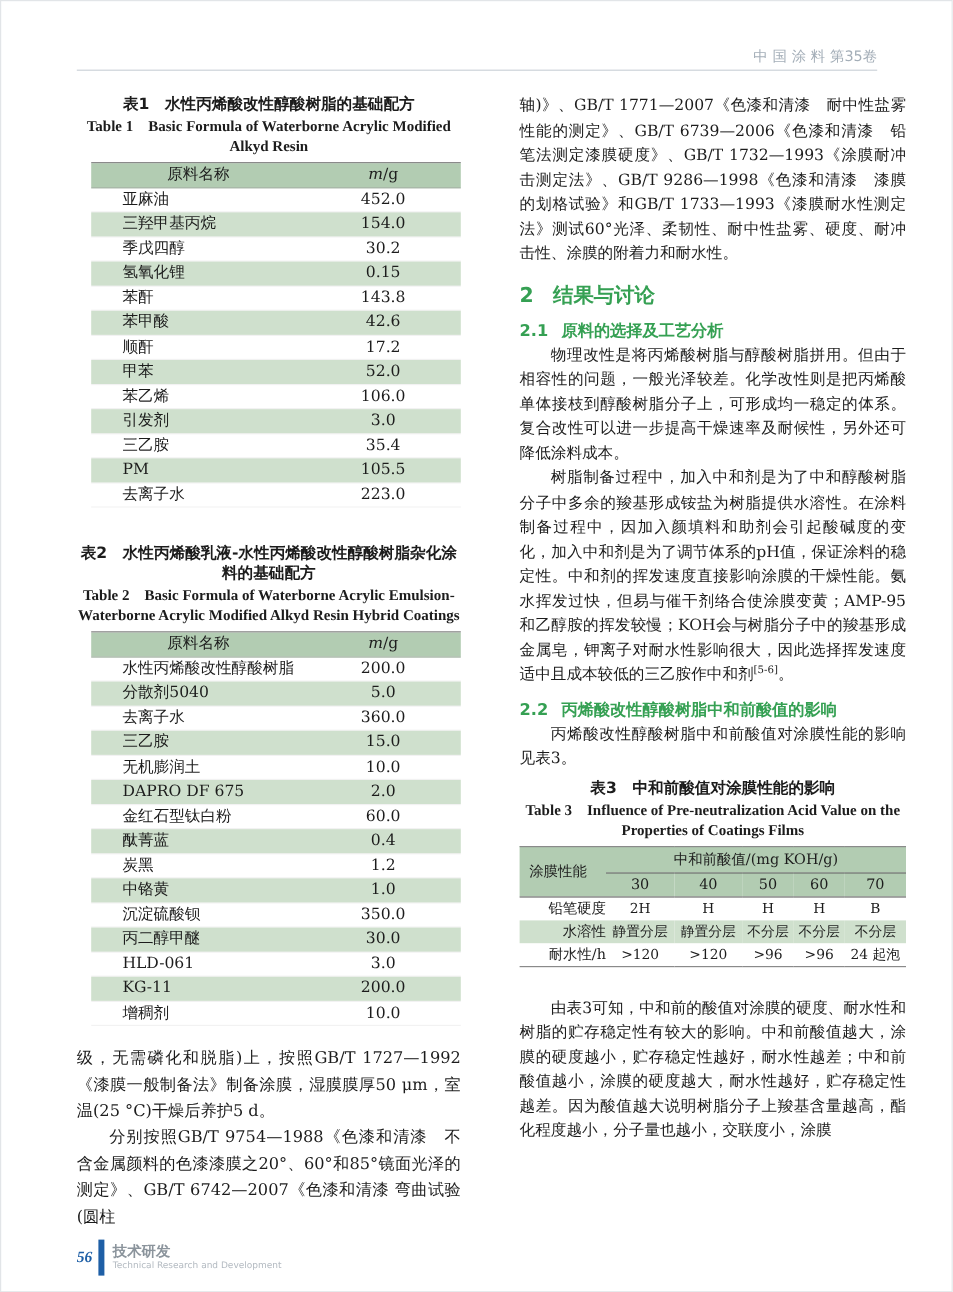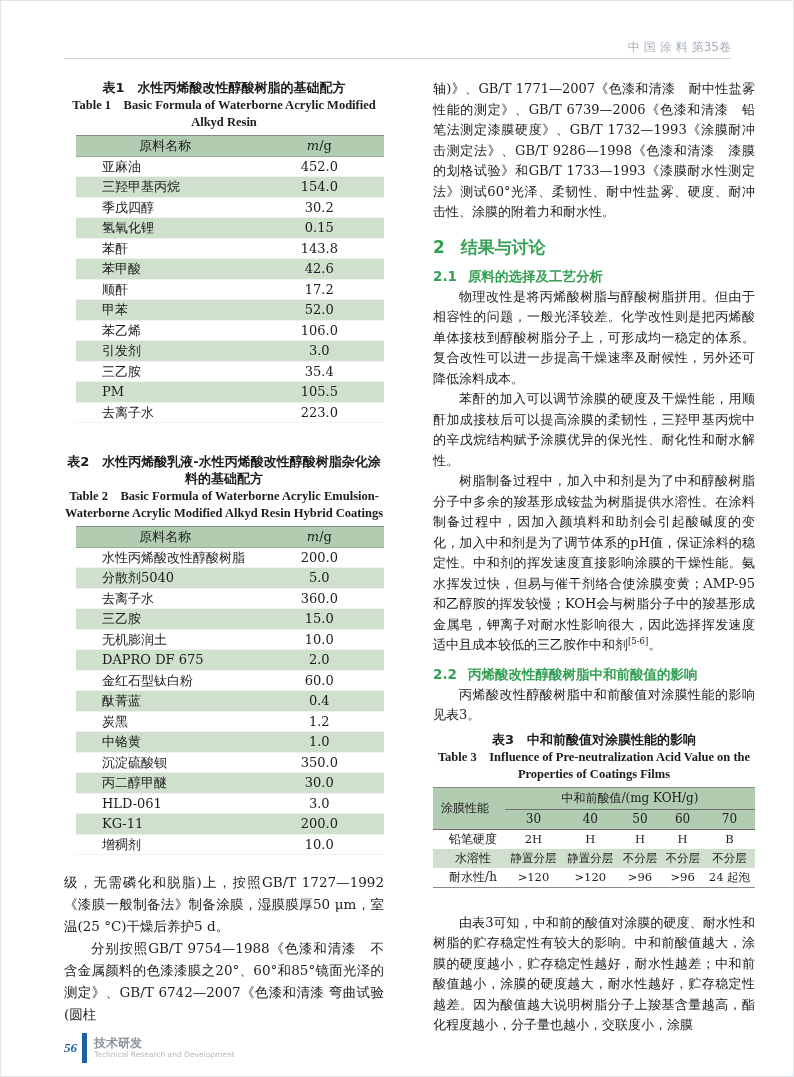--- a/index.html
+++ b/index.html
@@ -59,21 +59,21 @@
   table.ptable { width:322px; border-collapse:collapse; font-size:11.5px;
     border-top:1px solid #8a8a8a; border-bottom:1px solid #8a8a8a; }
   table.ptable thead th { background:#b2ccb2; font-weight:normal;
     font-size:12px; }
   table.ptable th.corner { width:72px; text-align:left; padding-left:8px; }
   table.ptable th.span { border-bottom:1px solid #6f6f6f; padding:2px 0;
     text-align:center; }
   table.ptable th.av { padding:2px 0 3px; text-align:center; }
   table.ptable thead { border-bottom:1px solid #6f6f6f; }
   table.ptable td { padding:3px 0; text-align:center; line-height:13px; }
-  table.ptable td.lbl { text-align:center; padding-left:8px; font-size:12px; }
+  table.ptable td.lbl { text-align:right; padding-left:8px; font-size:12px; }
   table.ptable tbody tr:nth-of-type(even) { background:#cfe0cd; }
   .t3titles { margin-top:5px; }
   .btm { margin-top:25px; }
   .p-after-table { margin-top:16px; }
   
   .pfoot { position:absolute; left:63px; top:1032px; display:flex;
     align-items:center; }
   .pageno { font-family:"Liberation Serif","DejaVu Serif",serif;
     font-style:italic; font-weight:bold; font-size:13px; color:#1e5fa6;
     margin-right:5px; }
@@ -278,21 +278,20 @@
 
     <h2 class="sec">
       <span class="num">2</span><span>结果与讨论</span>
     </h2>
 
     <h3 class="sub">
       <span class="num">2.1</span><span>原料的选择及工艺分析</span>
     </h3>
 
     <p class="body">物理改性是将丙烯酸树脂与醇酸树脂拼用。但由于相容性的问题，一般光泽较差。化学改性则是把丙烯酸单体接枝到醇酸树脂分子上，可形成均一稳定的体系。复合改性可以进一步提高干燥速率及耐候性，另外还可降低涂料成本。</p>
-    <p class="body">苯酐的加入可以调节涂膜的硬度及干燥性能，用顺酐加成接枝后可以提高涂膜的柔韧性，三羟甲基丙烷中的辛戊烷结构赋予涂膜优异的保光性、耐化性和耐水解性。</p>
     <p class="body"><span>树脂制备过程中，加入中和剂是为了中和醇酸树脂分子中多余的羧基形成铵盐为树脂提供水溶性。在涂料制备过程中，因加入颜填料和助剂会引起酸碱度的变化，加入中和剂是为了调节体系的pH值，保证涂料的稳定性。中和剂的挥发速度直接影响涂膜的干燥性能。氨水挥发过快，但易与催干剂络合使涂膜变黄；AMP-95和乙醇胺的挥发较慢；KOH会与树脂分子中的羧基形成金属皂，钾离子对耐水性影响很大，因此选择挥发速度适中且成本较低的三乙胺作中和剂</span><sup>[5-6]</sup><span>。</span></p>
 
     <h3 class="sub">
       <span class="num">2.2</span><span>丙烯酸改性醇酸树脂中和前酸值的影响</span>
     </h3>
 
     <p class="body">丙烯酸改性醇酸树脂中和前酸值对涂膜性能的影响见表3。</p>
 
     <div class="t3titles">
       <div class="tcn">表3　中和前酸值对涂膜性能的影响</div>

